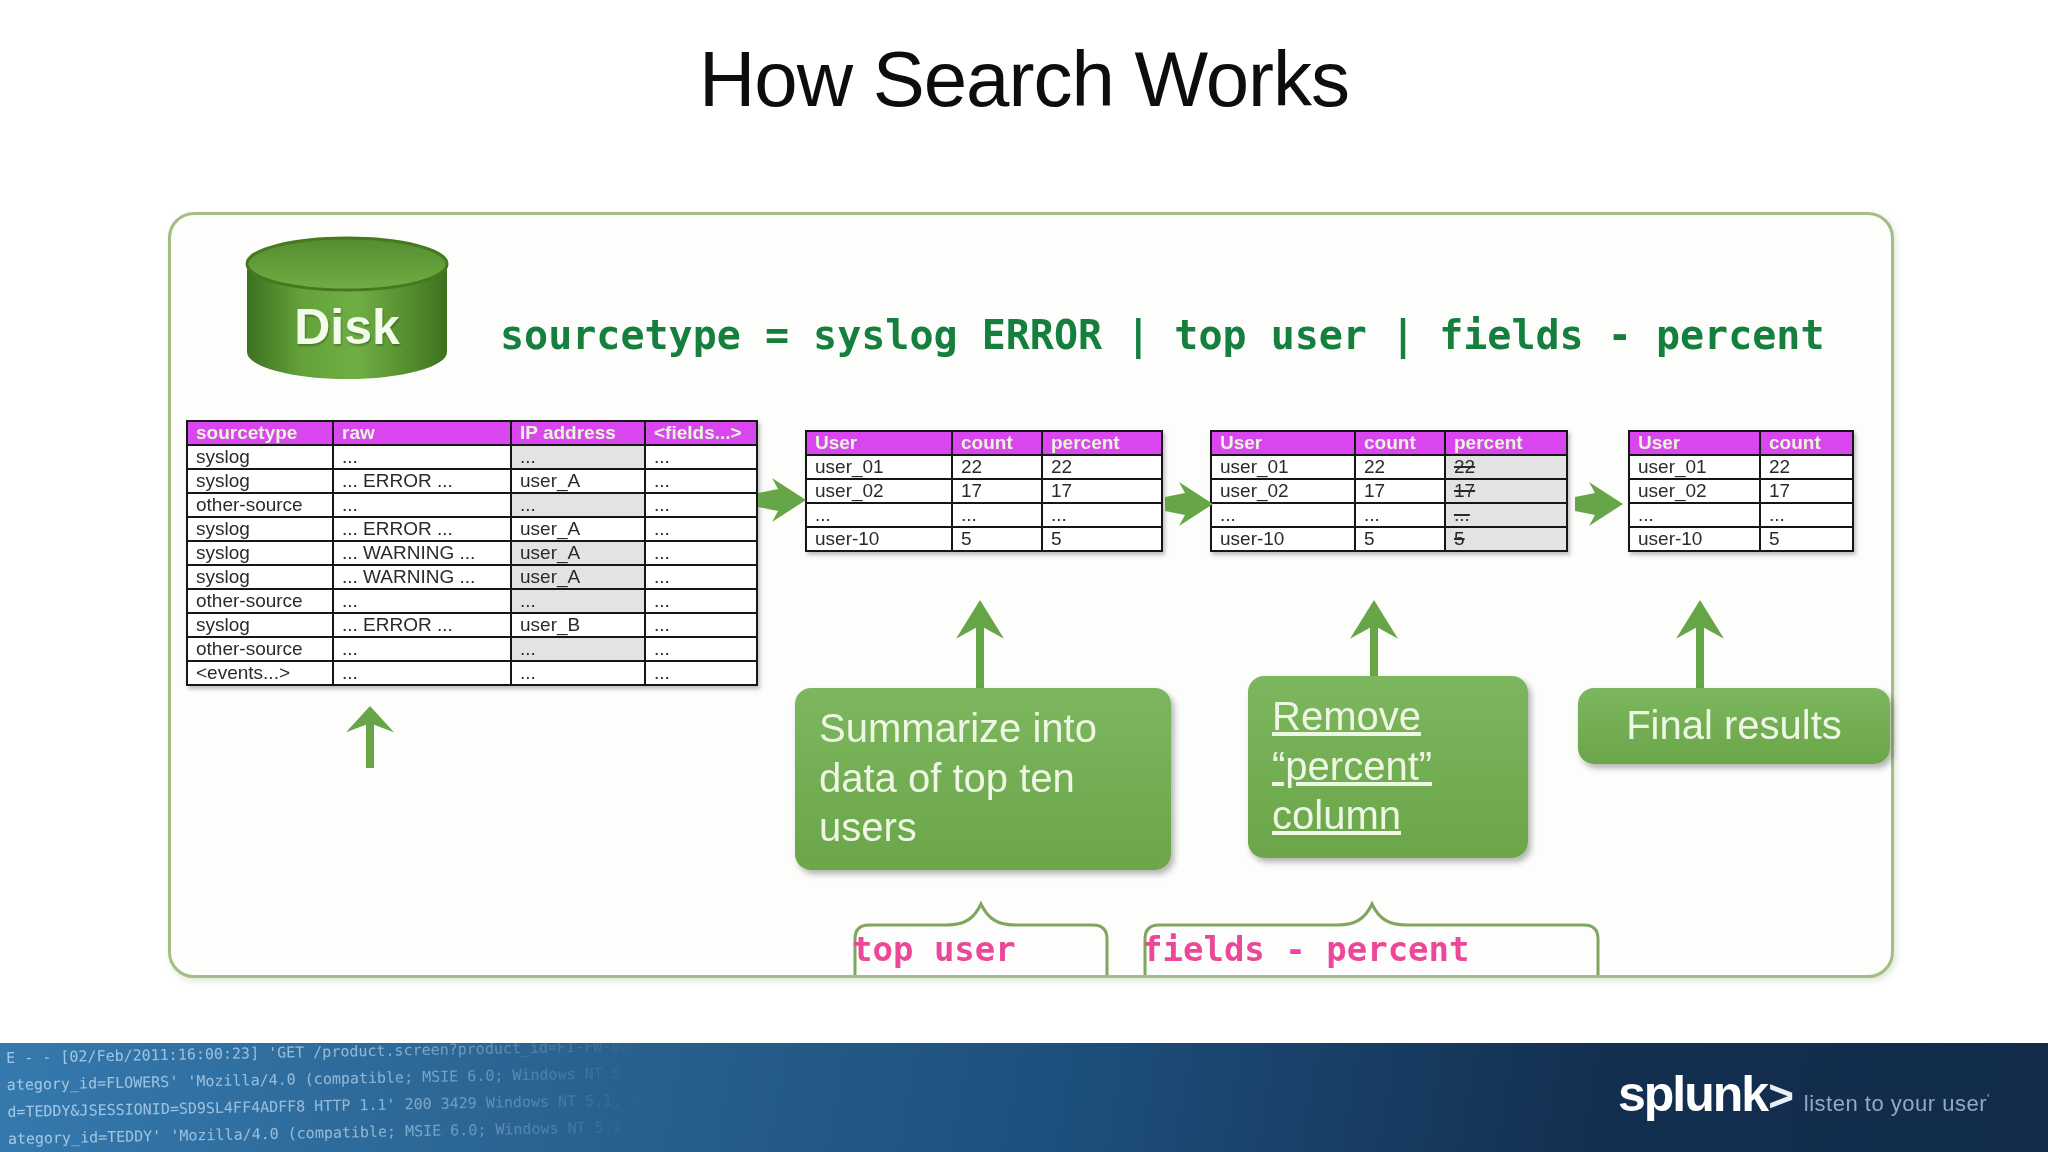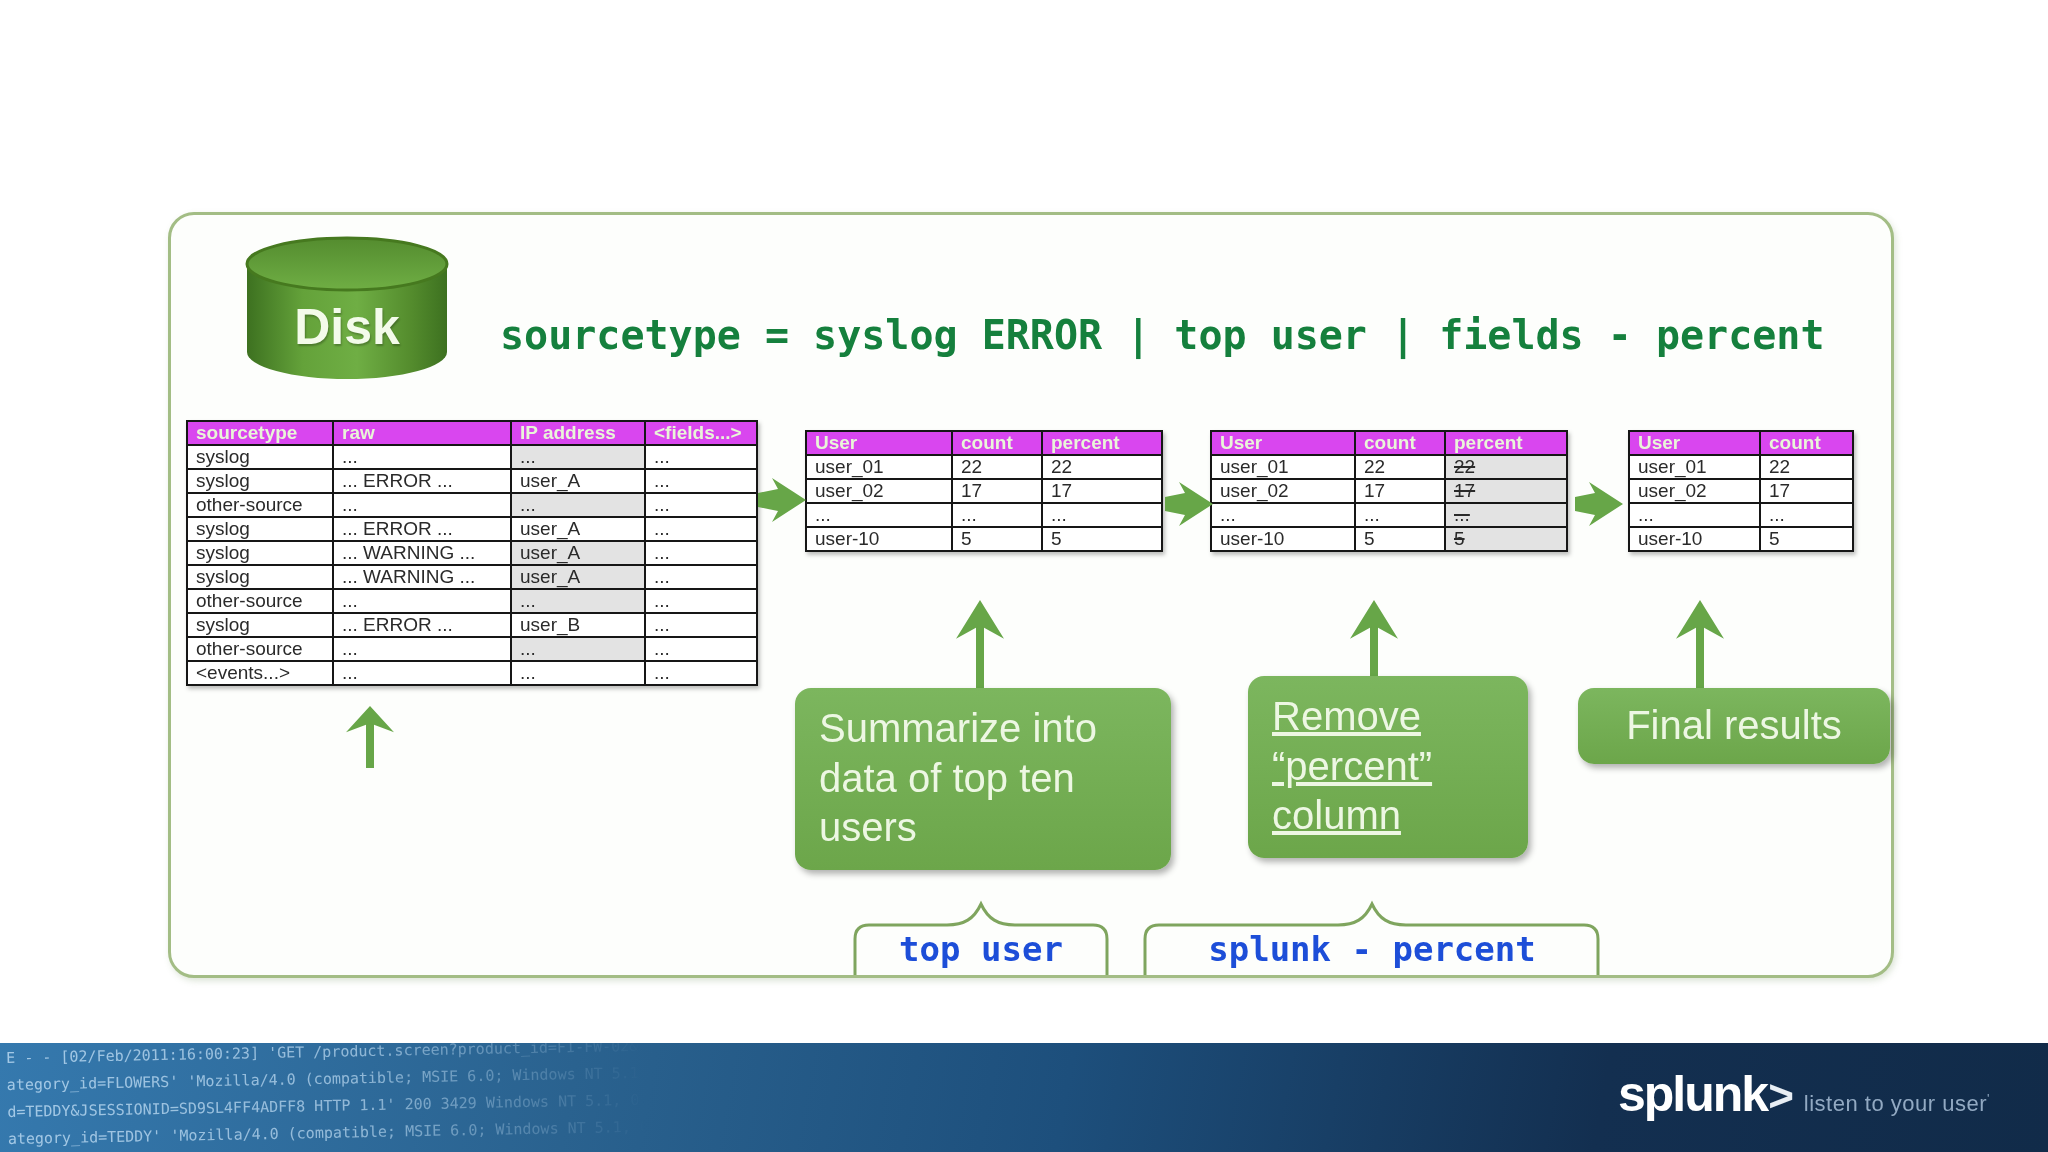--- a/index.html
+++ b/index.html
@@ -47,22 +47,22 @@
     color:#edf7e3; font-size:40px; line-height:1.24; padding:16px 24px; box-sizing:border-box;
   }
   .gbox.center { display:flex; align-items:center; justify-content:center; padding:0; }
   
   .arrow { position:absolute; }
   .arrow svg { display:block; }
   
   .bracket { position:absolute; }
   .bracket svg { display:block; }
   .bracket .tag-label {
-    position:absolute; left:0; width:100%; top:32px; text-align:center;
-    font-family:"DejaVu Sans Mono", monospace; font-size:34px; font-weight:bold; color:#1d4ed8;
+    position:absolute; left:0; width:100%; top:32px; 
+    font-family:"DejaVu Sans Mono", monospace; font-size:34px; font-weight:bold; color:#ec4899;
     white-space:nowrap;
   }
   
   .footer {
     position:absolute; left:0; bottom:0; width:2048px; height:109px;
     background:linear-gradient(100deg,#3579ae 0%,#2a628f 28%,#1d4f7c 52%,#132f50 78%,#112b49 100%);
     overflow:hidden;
   }
   .log-lines {
     position:absolute; left:6px; top:2px; font-family:"DejaVu Sans Mono", monospace;
@@ -75,20 +75,21 @@
   .brand-word { font-size:50px; font-weight:bold; color:#ffffff; letter-spacing:-2px; }
   .brand-gt { font-size:44px; font-weight:bold; color:#e8eef4; margin-left:1px; }
   .brand-tagline { font-size:22px; color:#92a9c2; margin-left:10px; letter-spacing:0.5px; }
   .brand-mark { font-size:13px; color:#92a9c2; vertical-align:super; }
 </style>
 </head>
 <body>
 
 <div class="slide">
 
+  <div class="title">How Search Works</div>
 
   <div class="container"></div>
 
   <div class="disk">
     <svg width="214" height="150" viewBox="0 0 214 150">
       <defs>
         <linearGradient id="diskBody" x1="0" y1="0" x2="1" y2="0">
           <stop offset="0" stop-color="#3d7120"></stop>
           <stop offset="0.28" stop-color="#64a23a"></stop>
           <stop offset="0.55" stop-color="#6fae44"></stop>
@@ -337,21 +338,21 @@
   <div class="bracket" style="left:852px; top:897px; width:258px; height:78px;">
     <svg width="258" height="78" viewBox="0 0 258 78">
       <path d="M3,78 L3,42 Q3,28 17,28 L95,28 C112,28 122,22 129,7 C136,22 146,28 163,28 L241,28 Q255,28 255,42 L255,78" fill="none" stroke="#7fa55e" stroke-width="3"></path>
     </svg>
     <div class="tag-label">top user</div>
   </div>
   <div class="bracket" style="left:1142px; top:897px; width:460px; height:78px;">
     <svg width="460" height="78" viewBox="0 0 460 78">
       <path d="M3,78 L3,42 Q3,28 17,28 L196,28 C213,28 223,22 230,7 C237,22 247,28 264,28 L442,28 Q456,28 456,42 L456,78" fill="none" stroke="#7fa55e" stroke-width="3"></path>
     </svg>
-    <div class="tag-label">splunk - percent</div>
+    <div class="tag-label">fields - percent</div>
   </div>
 
   <div class="footer">
     <div class="log-lines">
       <div>E - - [02/Feb/2011:16:00:23] 'GET /product.screen?product_id=FI-FW-02&amp;JSESSIONID=SD5SL9FF2ADFF5 HTTP 1.1' 200 1318</div>
       <div>ategory_id=FLOWERS' 'Mozilla/4.0 (compatible; MSIE 6.0; Windows NT 5.1; 01; NT 5.1; SV1)' 159</div>
       <div>d=TEDDY&amp;JSESSIONID=SD9SL4FF4ADFF8 HTTP 1.1' 200 3429 Windows NT 5.1, 01, NT 5.1 SV1 259</div>
       <div>ategory_id=TEDDY' 'Mozilla/4.0 (compatible; MSIE 6.0; Windows NT 5.1, 01, NT 5.1; SV1)' 468</div>
     </div>
     <div class="brand">

